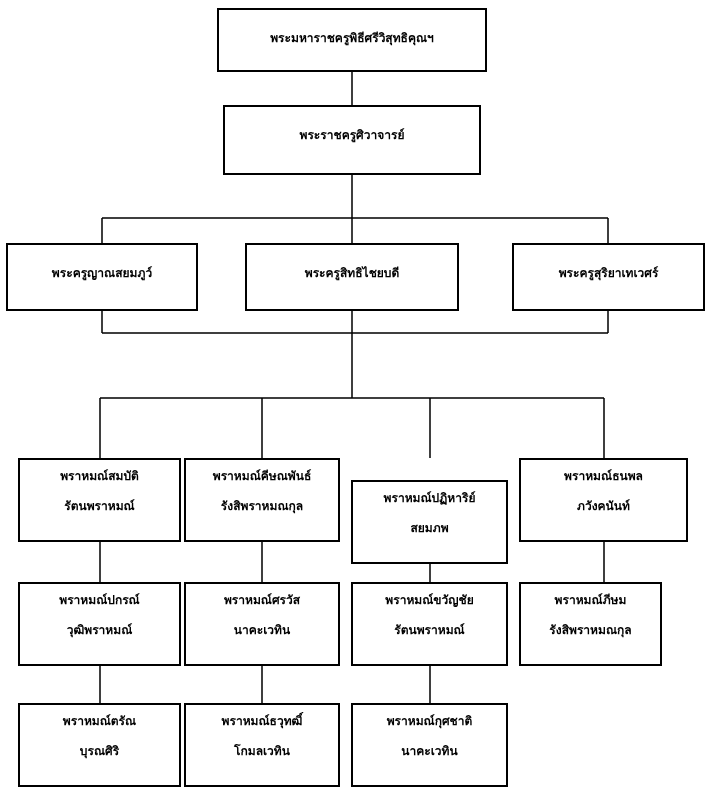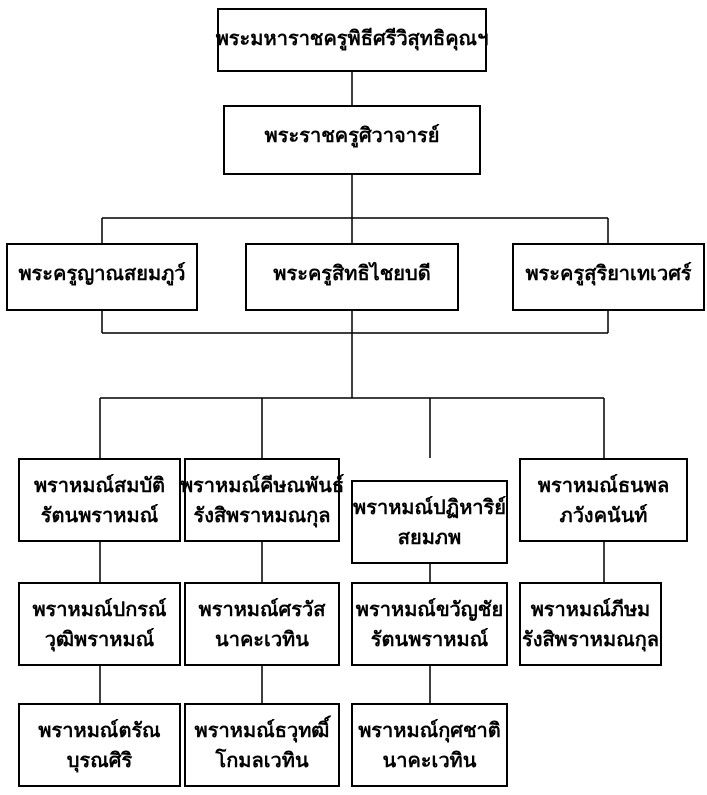--- a/index.html
+++ b/index.html
@@ -25,28 +25,28 @@
     position: absolute;
     box-sizing: border-box;
     border: 2px solid #000000;
     background: #ffffff;
     color: #000000;
     display: flex;
     flex-direction: column;
     align-items: center;
     text-align: center;
     font-weight: bold;
-    font-size: 20px;
+    font-size: 12px;
     line-height: 30px;
     padding-top: 13px;
     z-index: 1;
     white-space: nowrap;
   }
   .node.two {
-    padding-top: 10px;
+    padding-top: 1px;
   }
   .node span { display: block; }
 </style>
 </head>
 <body>
 
 <div class="stage">
 
   <svg class="connectors" width="707" height="795" viewBox="0 0 707 795">
     <path d="M352 72 V105

